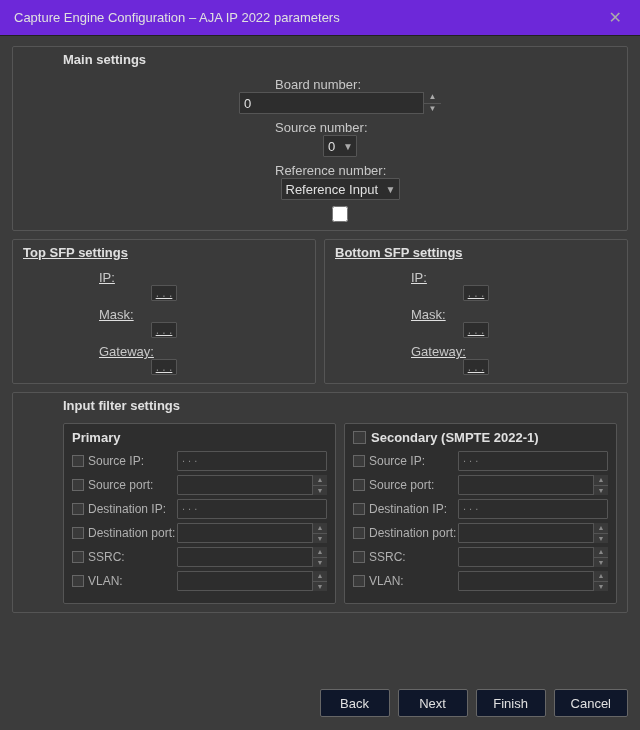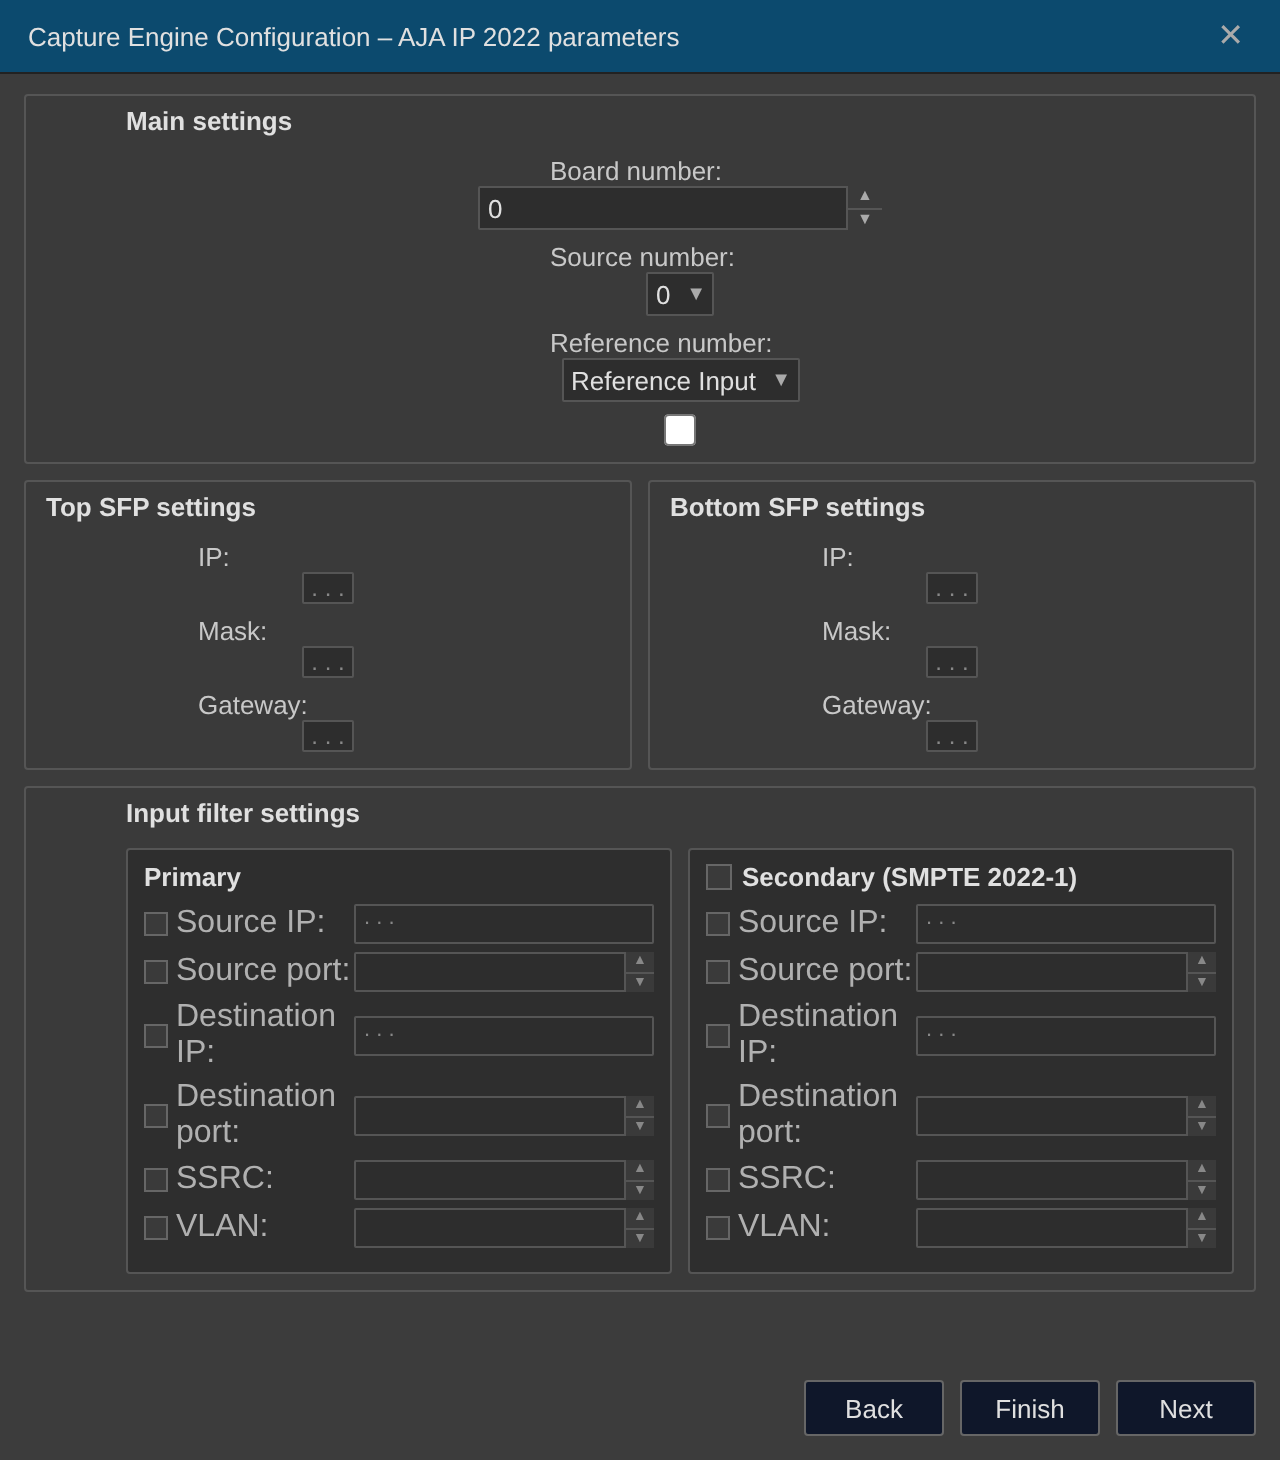--- a/index.html
+++ b/index.html
@@ -7,21 +7,21 @@
       width: 640px;
       height: 730px;
       background: #3c3c3c;
       font-family: 'Segoe UI', Arial, sans-serif;
       font-size: 13px;
       color: #e0e0e0;
       overflow: hidden;
     }
 
     .title-bar {
-      background: #0c4a6e;
+      background: #6d28d9;
       padding: 8px 14px;
       font-size: 13px;
       color: #e0e0e0;
       border-bottom: 1px solid #222;
       display: flex;
       align-items: center;
       justify-content: space-between;
     }
 
     .dialog-body {
@@ -163,20 +163,21 @@
     .sfp-row {
       display: flex;
       gap: 8px;
     }
 
     .sfp-panel {
       flex: 1;
       background: #3a3a3a;
       border: 1px solid #555;
       border-radius: 2px;
+      text-decoration: underline;
     }
 
     
     .filter-row {
       display: flex;
       gap: 8px;
     }
 
     .filter-panel {
       flex: 1;
@@ -209,21 +210,21 @@
       align-items: center;
       margin-bottom: 4px;
     }
 
     .filter-label {
       display: flex;
       align-items: center;
       gap: 4px;
       width: 105px;
       flex-shrink: 0;
-      font-size: 16px;
+      font-size: 12px;
       color: #b0b0b0;
     }
 
     .filter-checkbox {
       width: 12px;
       height: 12px;
       background: #3a3a3a;
       border: 1px solid #666;
       flex-shrink: 0;
     }
@@ -564,17 +565,18 @@
             </div>
           </div>
         </div>
 
       </div>
     </div>
   </div>
 
   <div class="footer">
     <button class="btn">Back</button>
+    <button class="btn">Next</button>
     <button class="btn">Finish</button>
-    <button class="btn">Next</button>
+    <button class="btn">Cancel</button>
   </div>
 
 </div>
 
 </body></html>

